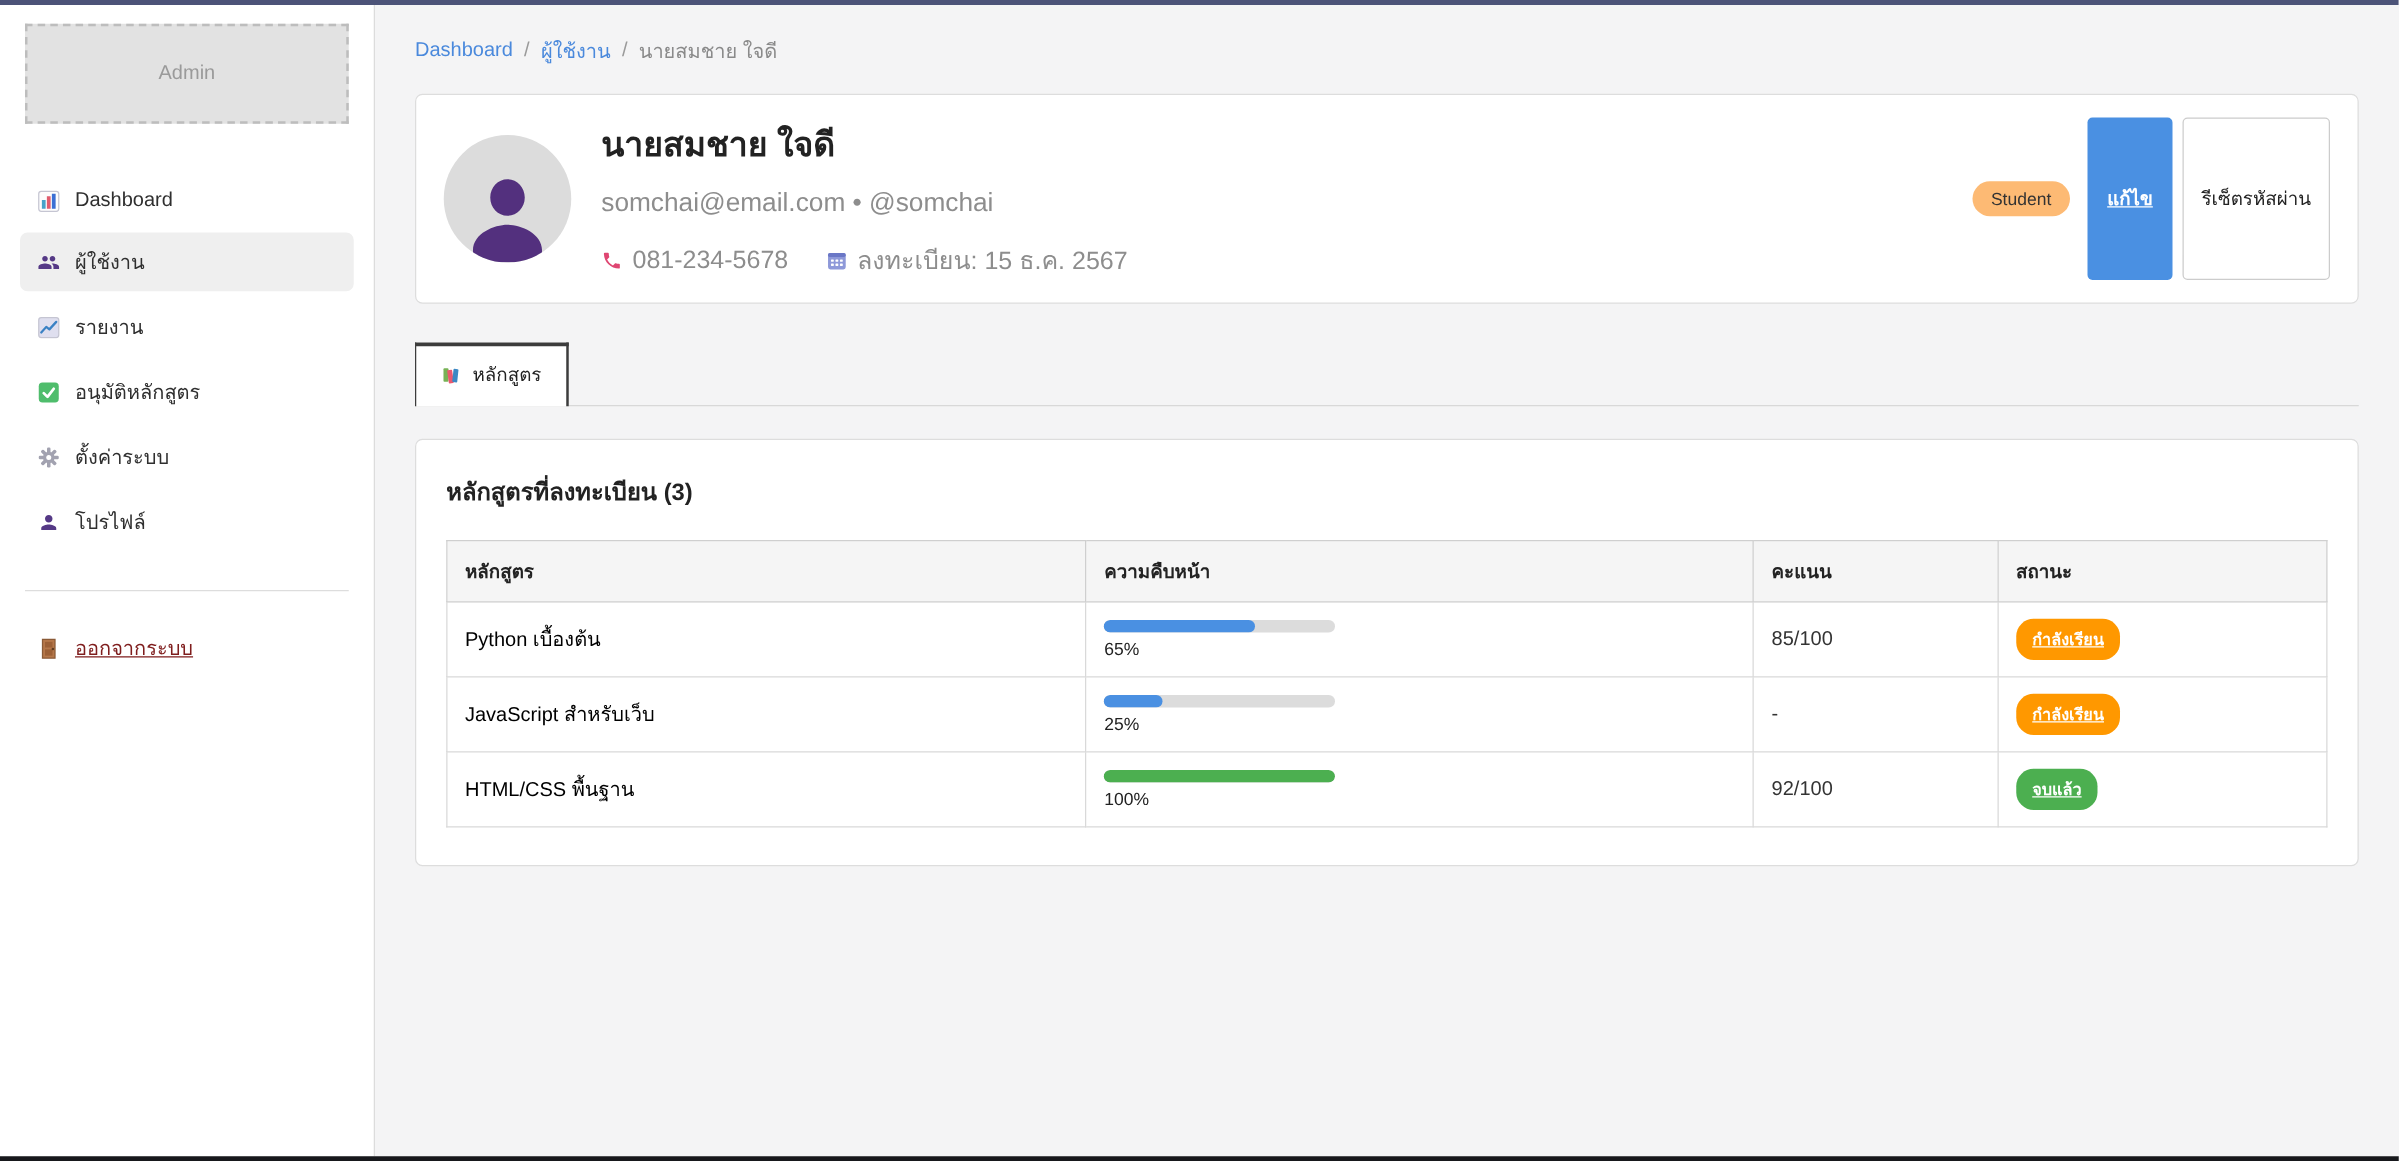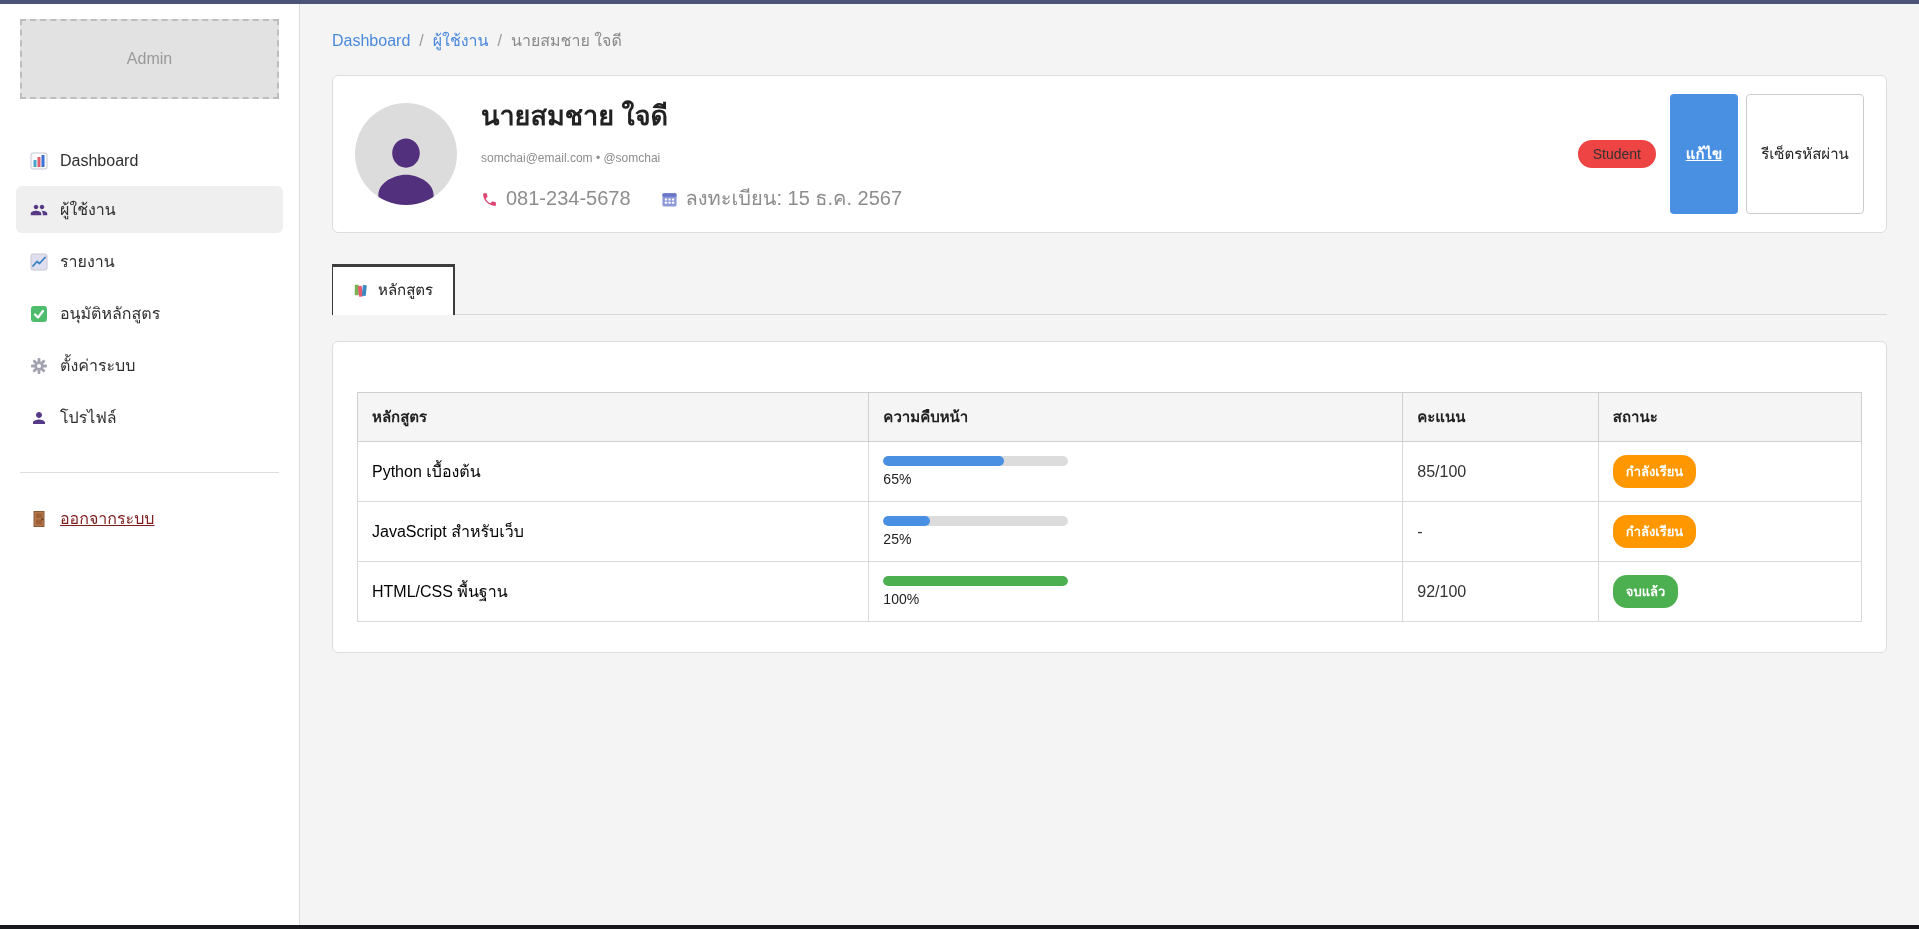--- a/index.html
+++ b/index.html
@@ -29,25 +29,25 @@
   .breadcrumb { font-size:16px; color:#8a8a8a; display:flex; gap:9px; align-items:center; }
   .breadcrumb a { color:#4a89dc; text-decoration:none; cursor:pointer; }
   .crumb-sep { color:#9a9a9a; }
 
   .profile-card { margin-top:22px; background:#fff; border:1px solid #ddd; border-radius:6px;
     padding:18px 22px; display:flex; align-items:stretch; }
   .avatar { width:102px; height:102px; border-radius:50%; background:#dcdcdc;
     display:flex; align-items:flex-end; justify-content:center; overflow:hidden; align-self:center; }
   .p-info { margin-left:24px; display:flex; flex-direction:column; justify-content:center; }
   .p-name { font-size:27px; font-weight:bold; color:#222; }
-  .p-email { margin-top:14px; font-size:12px; color:#8d8d8d; }
+  .p-email { margin-top:14px; font-size:21px; color:#8d8d8d; }
   .p-meta { margin-top:17px; font-size:20px; color:#8d8d8d; display:flex; align-items:center; gap:8px; }
   .p-meta .gap { width:14px; }
   .spacer { flex:1; }
-  .role-badge { align-self:center; background:#ef4444; color:#333; font-size:14px;
+  .role-badge { align-self:center; background:#fdba74; color:#333; font-size:14px;
     padding:6px 15px; border-radius:15px; white-space:nowrap; }
   .btn-edit { margin-left:14px; width:68px; background:#4a90e2; color:#fff; border:none;
     border-radius:4px; font-size:15px; text-decoration:underline; font-weight:bold; cursor:pointer;
     font-family:inherit; }
   .btn-reset { margin-left:8px; width:118px; background:#fff; color:#222; border:1px solid #ccc;
     border-radius:4px; font-size:15px; cursor:pointer; font-family:inherit; }
 
   .tab-row { margin-top:30px; border-bottom:1px solid #d8d8d8; padding-left:0; }
   .tab { display:inline-flex; align-items:center; gap:9px; background:#fff;
     border:1px solid #3c3c3c; border-top-width:3px; border-right-width:2px; border-bottom:none;
@@ -60,21 +60,21 @@
   .courses th { background:#f5f5f5; text-align:left; font-size:15px; color:#222;
     padding:12px 14px; border:1px solid #cfcfcf; font-weight:bold; }
   .courses td { padding:12px 14px; border:1px solid #d9d9d9; font-size:16px; vertical-align:middle;
     height:60px; }
   .col-course { width:34%; } .col-prog { width:35.5%; } .col-score { width:13%; } .col-status { width:17.5%; }
   .course-name { font-weight:normal; color:#000000; }
   .bar-track { width:185px; height:10px; background:#dcdcdc; border-radius:5px; overflow:hidden; }
   .bar-fill { height:100%; border-radius:5px; }
   .bar-label { font-size:14px; color:#222; margin-top:5px; }
   .status-badge { display:inline-block; color:#fff; font-size:13px; font-weight:bold;
-    padding:6px 13px; border-radius:14px; }
+    padding:6px 13px; border-radius:14px;text-decoration:underline; }
 </style>
 </head>
 <body>
 
 <div class="topbar"></div>
 
 <div class="layout">
 
   <div class="sidebar">
     <div class="brand-box">
@@ -216,20 +216,21 @@
               <rect x="2" y="3" width="4.5" height="12" rx="0.8" fill="#77b255"></rect>
               <rect x="6" y="4.5" width="4.5" height="12" rx="0.8" fill="#ea596e" transform="rotate(-8 8 10)"></rect>
               <rect x="10.5" y="3.5" width="4.5" height="12" rx="0.8" fill="#3b88c3" transform="rotate(6 12 9)"></rect>
             </svg>
         </span>
         <span>หลักสูตร</span>
       </div>
     </div>
 
     <div class="content-card">
+      <div class="section-title">หลักสูตรที่ลงทะเบียน (3)</div>
 
       <table class="courses">
         <thead>
           <tr>
             <th class="col-course">หลักสูตร</th>
             <th class="col-prog">ความคืบหน้า</th>
             <th class="col-score">คะแนน</th>
             <th class="col-status">สถานะ</th>
           </tr>
         </thead>

